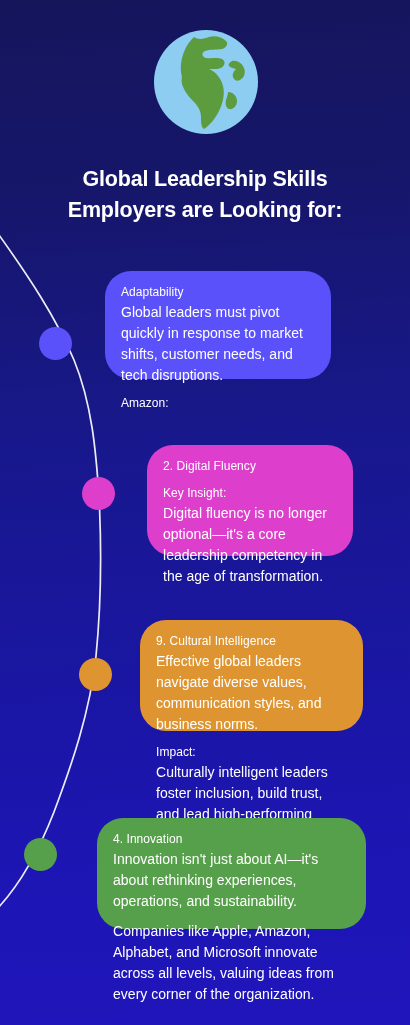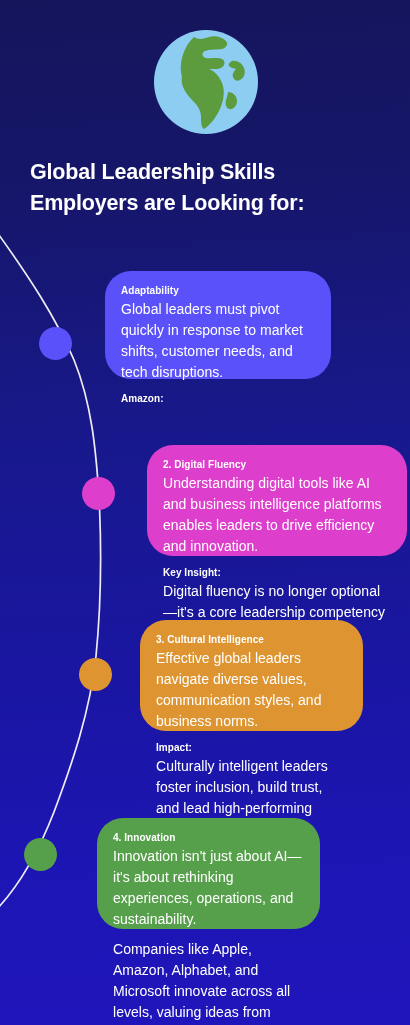--- a/index.html
+++ b/index.html
@@ -33,59 +33,59 @@
     left: 152px;
     top: 28px;
     width: 108px;
     height: 108px;
   }
 
   
   #page-title {
     position: absolute;
     left: 30px;
-    top: 157px;
+    top: 164px;
     width: 350px;
-    text-align: left;
+    text-align: center;
     color: #ffffff;
     font-size: 21.5px;
     font-weight: bold;
     line-height: 1.42;
     letter-spacing: -0.2px;
   }
   #page-title .tline { display: block; }
 
   
   .card {
     position: absolute;
     border-radius: 26px;
     box-sizing: border-box;
     padding: 13px 16px 14px 16px;
     color: #ffffff;
   }
   .card .c-title {
-    font-size: 10px;
-    font-weight: bold;
+    font-size: 12px;
+    font-weight: normal;
     line-height: 1.45;
     margin: 0 0 0.5px 0;
     letter-spacing: 0.05px;
   }
   .card .c-body {
     font-size: 14px;
     font-weight: normal;
     line-height: 1.5;
     margin: 0;
     letter-spacing: 0.02px;
   }
   .card .c-gap { height: 9px; }
 
   .card-1 { left: 105px; top: 271px;  width: 226px; height: 108px; background: #5a51fa; }
-  .card-2 { left: 147px; top: 445px;  width: 260px; height: 111px; background: #dd3fcc; }
+  .card-2 { left: 147px; top: 445px;  width: 206px; height: 111px; background: #dd3fcc; }
   .card-3 { left: 140px; top: 620px;  width: 223px; height: 111px; background: #de9531; }
-  .card-4 { left: 97px;  top: 818px;  width: 223px; height: 111px; background: #57a04b; }
+  .card-4 { left: 97px;  top: 818px;  width: 269px; height: 111px; background: #57a04b; }
 
   
   .dot {
     position: absolute;
     border-radius: 50%;
   }
   .dot-1 { left: 39px; top: 327px; width: 33px; height: 33px; background: #5a51fa; }
   .dot-2 { left: 82px; top: 477px; width: 33px; height: 33px; background: #dd3fcc; }
   .dot-3 { left: 79px; top: 658px; width: 33px; height: 33px; background: #de9531; }
   .dot-4 { left: 24px; top: 838px; width: 33px; height: 33px; background: #57a04b; }
@@ -156,28 +156,27 @@
 
   <div class="card card-1">
     <p class="c-title">Adaptability</p>
     <p class="c-body">Global leaders must pivot quickly in response to market shifts, customer needs, and tech disruptions.</p>
     <div class="c-gap"></div>
     <p class="c-title">Amazon:</p>
   </div>
 
   <div class="card card-2">
     <p class="c-title">2. Digital Fluency</p>
-    <p class="c-body">Understanding digital tools like AI and business intelligence platforms enables leaders to drive efficiency and innovation.</p>
     <div class="c-gap"></div>
     <p class="c-title">Key Insight:</p>
     <p class="c-body">Digital fluency is no longer optional—it's a core leadership competency in the age of transformation.</p>
   </div>
 
   <div class="card card-3">
-    <p class="c-title">3. Cultural Intelligence</p>
+    <p class="c-title">9. Cultural Intelligence</p>
     <p class="c-body">Effective global leaders navigate diverse values, communication styles, and business norms.</p>
     <div class="c-gap"></div>
     <p class="c-title">Impact:</p>
     <p class="c-body">Culturally intelligent leaders foster inclusion, build trust, and lead high-performing multicultural teams.</p>
   </div>
 
   <div class="card card-4">
     <p class="c-title">4. Innovation</p>
     <p class="c-body">Innovation isn't just about AI—it's about rethinking experiences, operations, and sustainability.</p>
     <div class="c-gap"></div>

